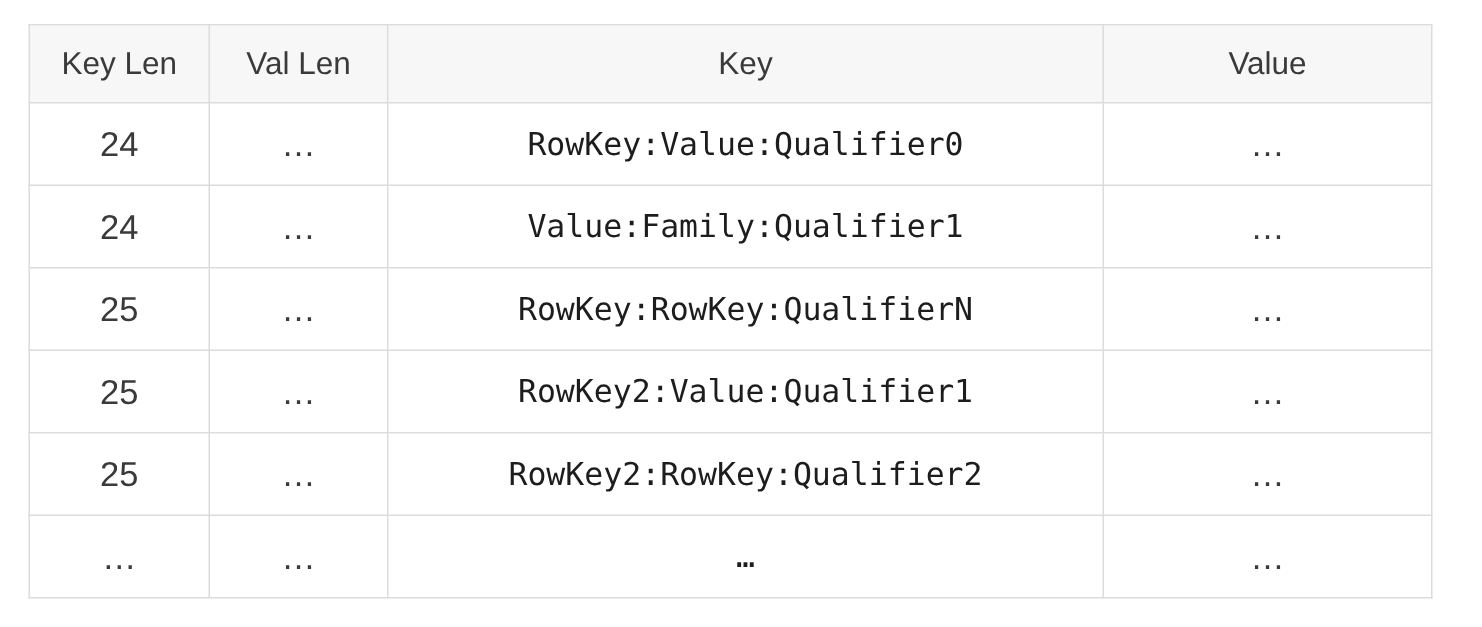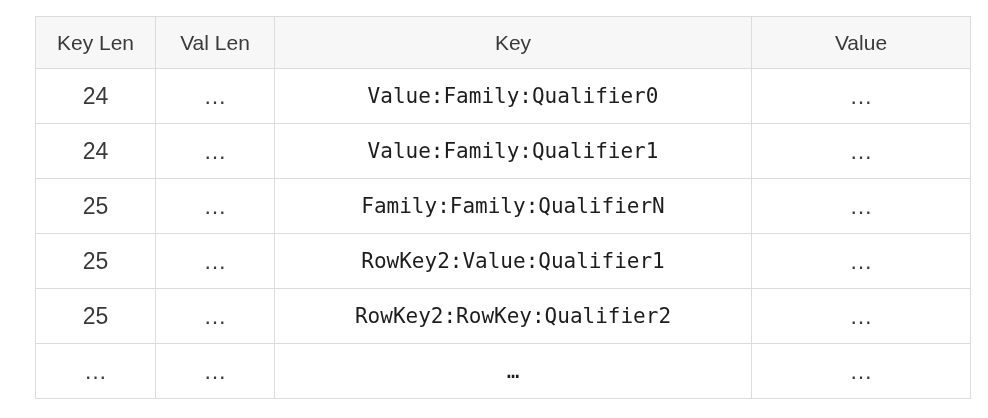--- a/index.html
+++ b/index.html
@@ -11,21 +11,20 @@
     width: 988px;
     height: 418px;
     position: relative;
     font-family: "Liberation Sans", sans-serif;
     overflow: hidden;
   }
   .table-wrap {
     position: absolute;
     left: 19px;
     top: 16px;
-    margin-left: 16px;
   }
   table.kv-table {
     border-collapse: collapse;
     table-layout: fixed;
   }
   .col-keylen { width: 120px; }
   .col-vallen { width: 119px; }
   .col-key    { width: 477px; }
   .col-value  { width: 219px; }
 
@@ -72,33 +71,33 @@
         <th>Key Len</th>
         <th>Val Len</th>
         <th>Key</th>
         <th>Value</th>
       </tr>
     </thead>
     <tbody>
       <tr>
         <td>24</td>
         <td>…</td>
-        <td class="cell-key">Value:Family:Qualifier0</td>
+        <td class="cell-key">RowKey:Value:Qualifier0</td>
         <td>…</td>
       </tr>
       <tr>
         <td>24</td>
         <td>…</td>
         <td class="cell-key">Value:Family:Qualifier1</td>
         <td>…</td>
       </tr>
       <tr>
         <td>25</td>
         <td>…</td>
-        <td class="cell-key">Family:Family:QualifierN</td>
+        <td class="cell-key">RowKey:RowKey:QualifierN</td>
         <td>…</td>
       </tr>
       <tr>
         <td>25</td>
         <td>…</td>
         <td class="cell-key">RowKey2:Value:Qualifier1</td>
         <td>…</td>
       </tr>
       <tr>
         <td>25</td>

